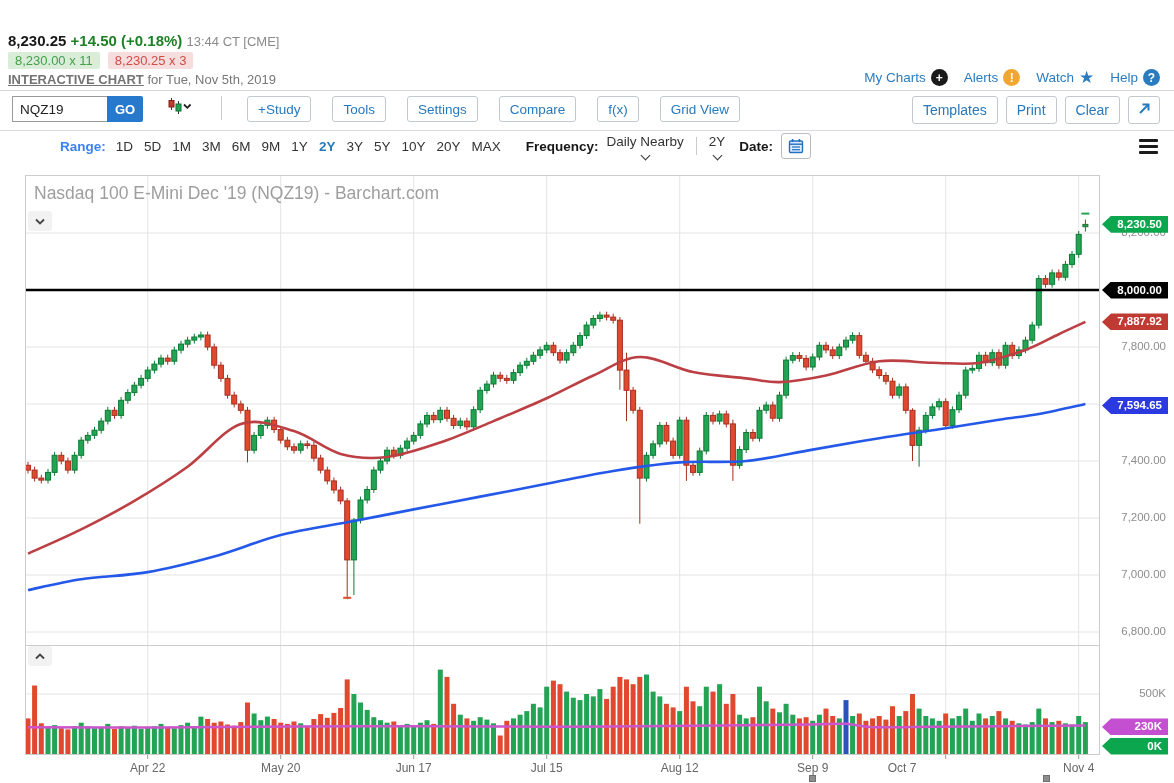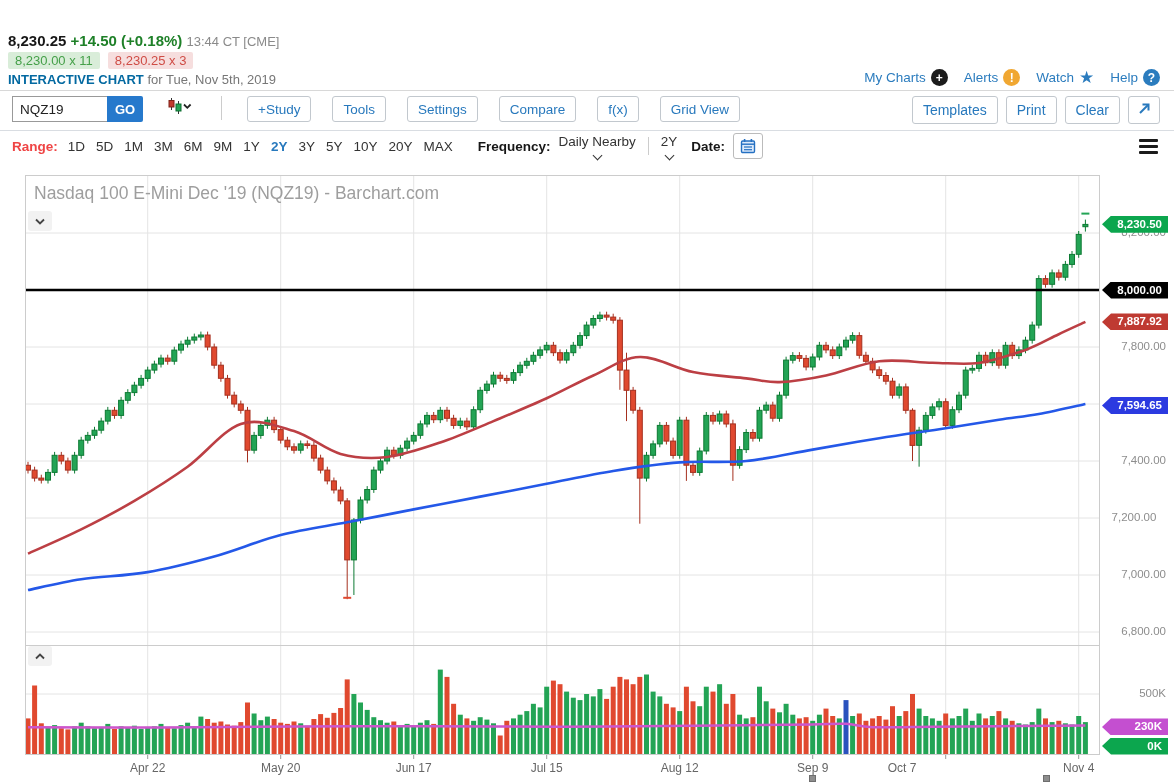--- a/index.html
+++ b/index.html
@@ -9,21 +9,21 @@
   .title{position:absolute;left:8px;top:4px;font-size:18px;font-weight:bold;color:#171717;}
   .price-row{position:absolute;left:8px;top:32px;font-size:15px;}
   .last{font-weight:bold;color:#171717;}
   .chg{font-weight:bold;color:#1e8028;}
   .qtime{font-size:13px;color:#8a8a8a;}
   .chip-row{position:absolute;left:8px;top:52px;font-size:13px;display:flex;gap:8px;}
   .chip{padding:1px 7px;border-radius:2px;}
   .chip.bid{background:#d9edd9;color:#45a049;}
   .chip.ask{background:#f6dede;color:#cf4c45;}
   .ic-row{position:absolute;left:8px;top:72px;font-size:13px;color:#777;}
-  .ic-row b{color:#0369a1;}
+  .ic-row b{color:#737373;text-decoration:underline;}
   .toplinks{position:absolute;right:14px;top:69px;display:flex;align-items:center;gap:16px;
             font-size:13.5px;color:#2b7cbe;}
   .toplink{display:flex;align-items:center;gap:5px;cursor:pointer;}
   .cicon{width:17px;height:17px;border-radius:50%;color:#fff;font-size:12px;font-weight:bold;
          display:flex;align-items:center;justify-content:center;line-height:1;}
   .cicon.plus{background:#1b1b1b;}
   .cicon.alert{background:#f0a732;}
   .cicon.help{background:#2b7cbe;}
   .star{color:#2b7cbe;font-size:17px;line-height:1;}
   .hr1{position:absolute;left:0;right:0;top:90px;border-top:1px solid #d8d8d8;}
@@ -38,21 +38,21 @@
   .ctype{display:flex;align-items:center;gap:2px;padding:2px 4px;cursor:pointer;}
   .vsep{width:1px;height:24px;background:#ccc;margin:0 4px;}
   .tbtn{height:26px;padding:0 10px;border:1px solid #c2c8ce;border-radius:3px;background:#fff;
         color:#2879bd;font-size:13.5px;font-family:"Liberation Sans",sans-serif;cursor:pointer;}
   .tb-right{margin-left:auto;display:flex;gap:8px;align-items:center;padding-right:2px;}
   .tb-right .tbtn{height:28px;font-size:14px;}
   .hr2{position:absolute;left:0;right:0;top:130px;border-top:1px solid #d9dde2;}
   
   .rangebar{position:absolute;left:0;right:0;top:133px;height:26px;display:flex;align-items:center;
             padding:0 12px;font-size:13.5px;color:#333;}
-  .rb-label{font-weight:bold;color:#ef4444;margin-right:10px;}
+  .rb-label{font-weight:bold;color:#3b82f6;margin-right:10px;margin-left:48px;}
   .rng{margin-right:11px;cursor:pointer;color:#333;}
   .rng.sel{color:#2879bd;font-weight:bold;}
   .freq-label{font-weight:bold;color:#171717;margin:0 8px 0 14px;}
   .dd{display:flex;align-items:center;gap:7px;cursor:pointer;color:#333;flex-direction:column;}
   .chev{width:6px;height:6px;border-right:1.8px solid #333;border-bottom:1.8px solid #333;
         transform:rotate(45deg);margin-top:-4px;}
   .rb-sep{width:1px;height:18px;background:#ccc;margin:0 12px;}
   .date-label{font-weight:bold;color:#171717;margin:0 8px 0 14px;}
   .cal-btn{width:30px;height:26px;border:1px solid #bbb;border-radius:3px;background:#fff;
            display:flex;align-items:center;justify-content:center;cursor:pointer;}
@@ -715,21 +715,21 @@
     <div class="pane-btn" style="left:28px;top:646px;">
       <svg width="10" height="7" viewBox="0 0 10 7">
           <polyline points="1,5.5 5,1.5 9,5.5" fill="none" stroke="#444" stroke-width="1.8"></polyline>
         </svg>
     </div>
     <div class="mark-sq" style="left:809px;"></div>
     <div class="mark-sq" style="left:1043px;"></div>
   <div class="axlabel" style="top: 226px;">8,200.00</div>
       <div class="axlabel" style="top: 340px;">7,800.00</div>
       <div class="axlabel" style="top: 454px;">7,400.00</div>
-      <div class="axlabel" style="top: 511px; text-align: center;">7,200.00</div>
+      <div class="axlabel" style="top: 511px;">7,200.00</div>
       <div class="axlabel" style="top: 568px;">7,000.00</div>
       <div class="axlabel" style="top: 625px;">6,800.00</div>
       <div class="axlabel" style="top: 687px;">500K</div>
       <div class="tag" style="top: 215.808px; background: rgb(12, 166, 78);">8,230.50</div>
       <div class="tag" style="top: 281.5px; background: rgb(0, 0, 0);">8,000.00</div>
       <div class="tag" style="top: 313.443px; background: rgb(191, 58, 50);">7,887.92</div>
       <div class="tag" style="top: 397.025px; background: rgb(43, 58, 224);">7,594.65</div>
       <div class="tag" style="top: 718.44px; background: rgb(196, 79, 208);">230K</div>
       <div class="tag" style="top: 737.5px; background: rgb(12, 166, 78);">0K</div>
       <div class="xlabel" style="left: 117.7px;">Apr 22</div>

